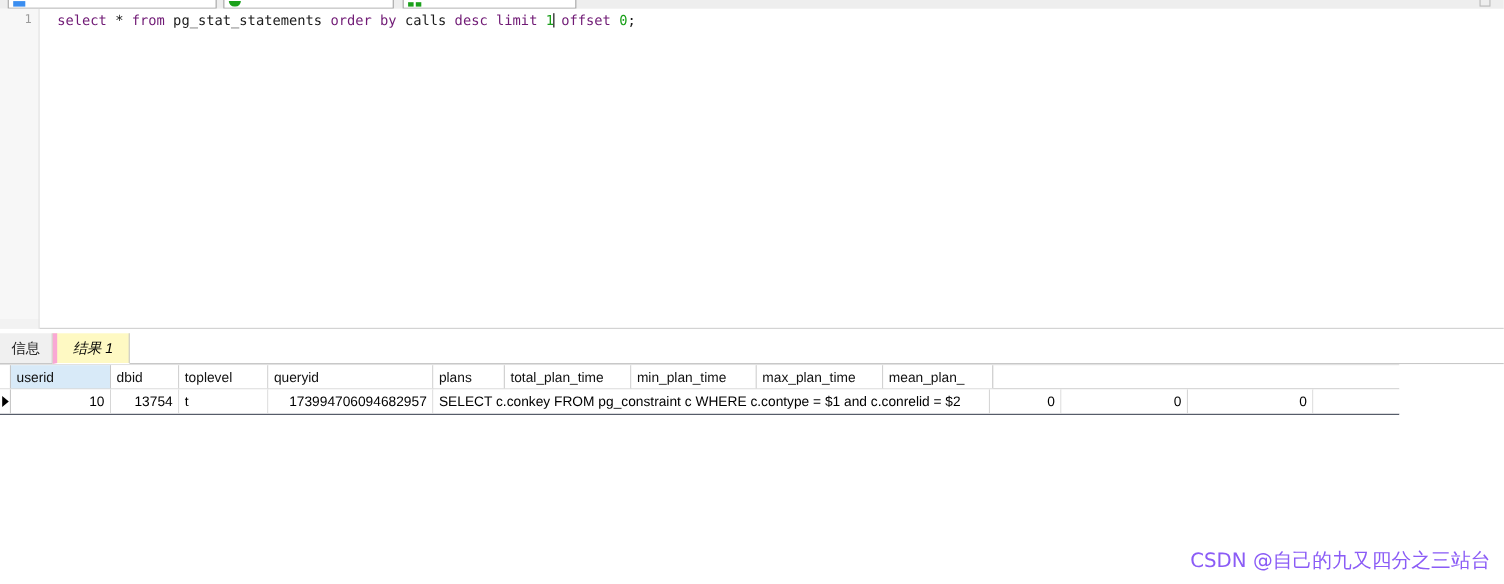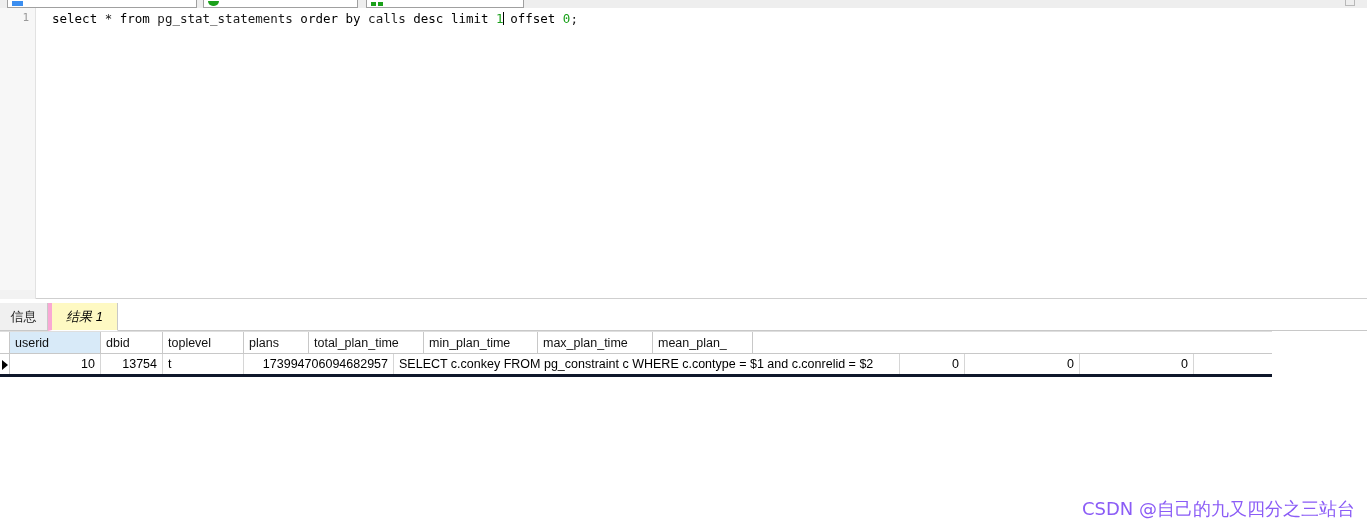--- a/index.html
+++ b/index.html
@@ -102,21 +102,21 @@
   }
   .code-line {
     position: absolute;
     left: 52px; top: 3px;
     font-family: "DejaVu Sans Mono", monospace;
     font-size: 12.5px;
     line-height: 16px;
     white-space: pre;
     letter-spacing: 0px;
   }
-  .kw  { color: #000000; text-align: right; }
+  .kw  { color: #701a75; text-align: right; }
   .num { color: #1aa01a; }
   .pl  { color: #1a1a1a; }
   .caret {
     display: inline-block;
     width: 1px;
     height: 13px;
     background: #000;
     vertical-align: -2px;
     margin: 0 -1px;
   }
@@ -202,21 +202,21 @@
   }
   .hdr-row {
     top: 0;
     height: 23px;
     border-bottom: 1px solid #c8c8c8;
     border-top: 1px solid #dedede;
   }
   .data-row {
     top: 23px;
     height: 23px;
-    border-bottom: 3px solid #0f172a;
+    border-bottom: 1px solid #0f172a;
   }
   .gutter-cell {
     width: 10px;
     flex: 0 0 10px;
     border-right: 1px solid #c8c8c8;
     box-sizing: border-box;
     background: #ffffff;
     position: relative;
   }
   .hdr-row .gutter-cell { background: #ffffff; }
@@ -317,20 +317,21 @@
     <span>结果 1</span>
   </div>
 </div>
 
 <div class="grid">
   <div class="hdr-row" id="hdr-row">
     <div class="gutter-cell"></div>
   <div class="hcell c0 sel">userid</div>
       <div class="hcell c1">dbid</div>
       <div class="hcell c2">toplevel</div>
+      <div class="hcell c3">queryid</div>
       <div class="hcell c5">plans</div>
       <div class="hcell c6">total_plan_time</div>
       <div class="hcell c7">min_plan_time</div>
       <div class="hcell c8">max_plan_time</div>
       <div class="hcell c9">mean_plan_</div>
     </div>
   <div class="data-row" id="data-row-0">
     <div class="gutter-cell">
       <span class="row-marker"></span>
     </div>

